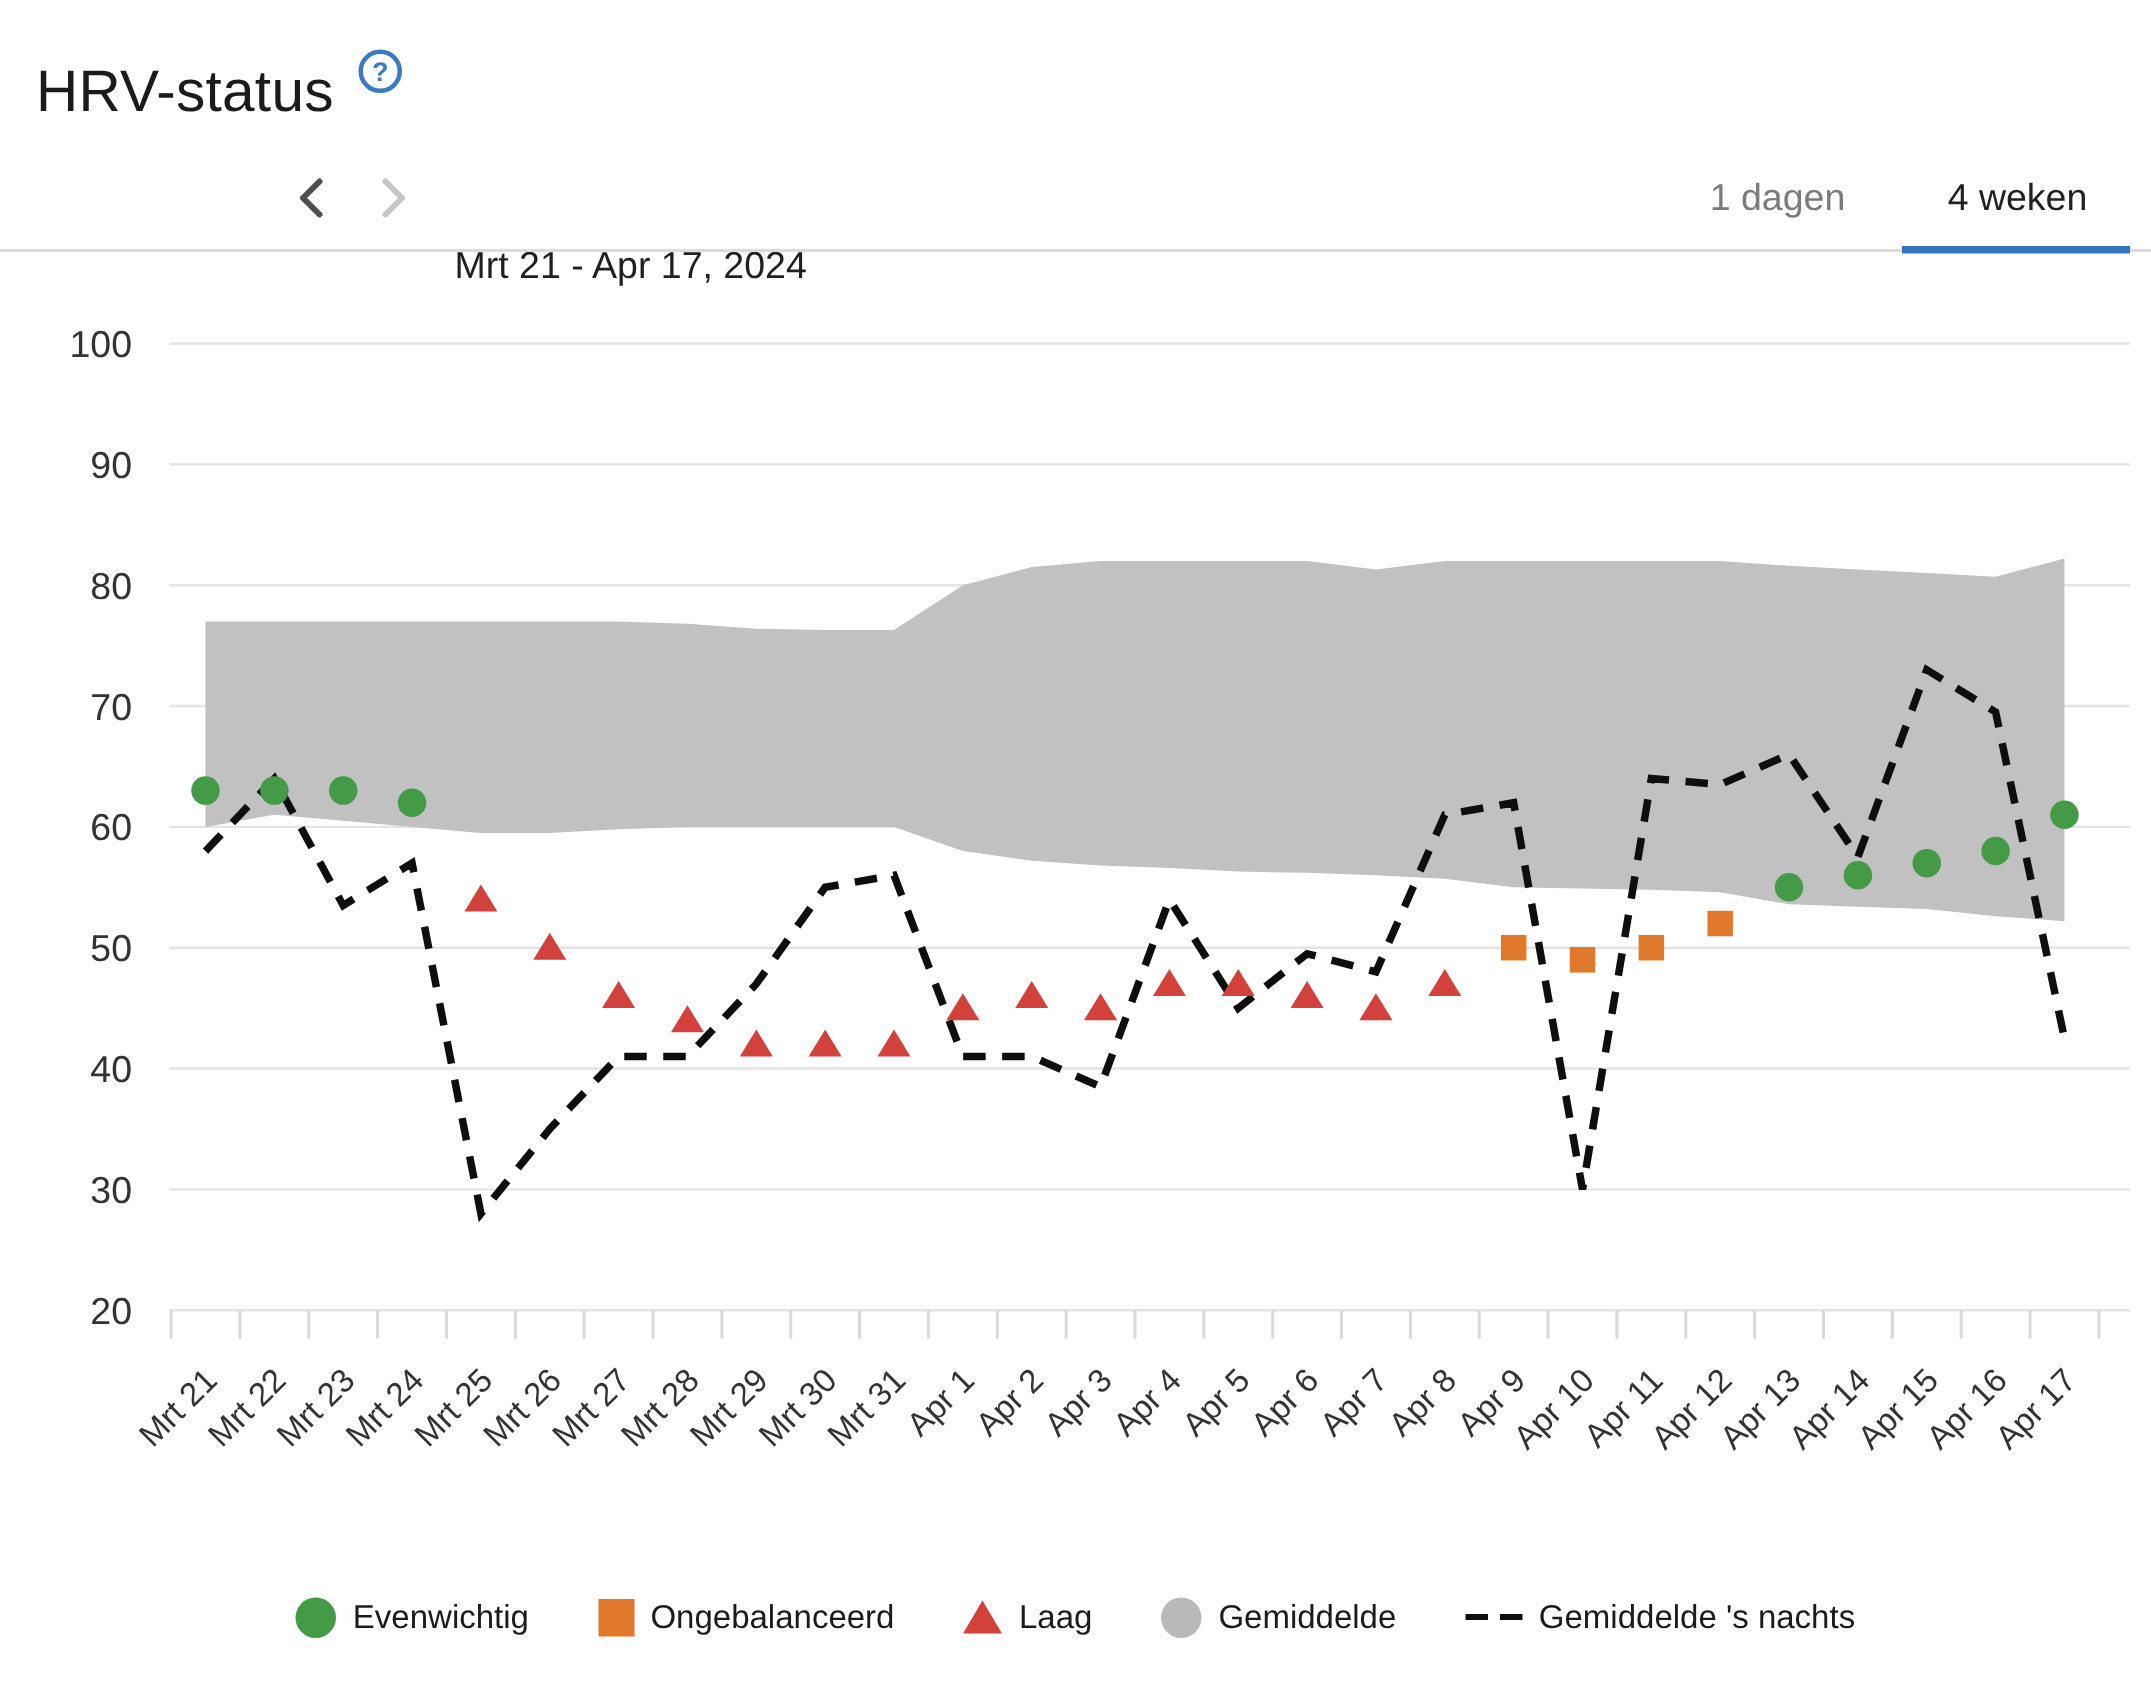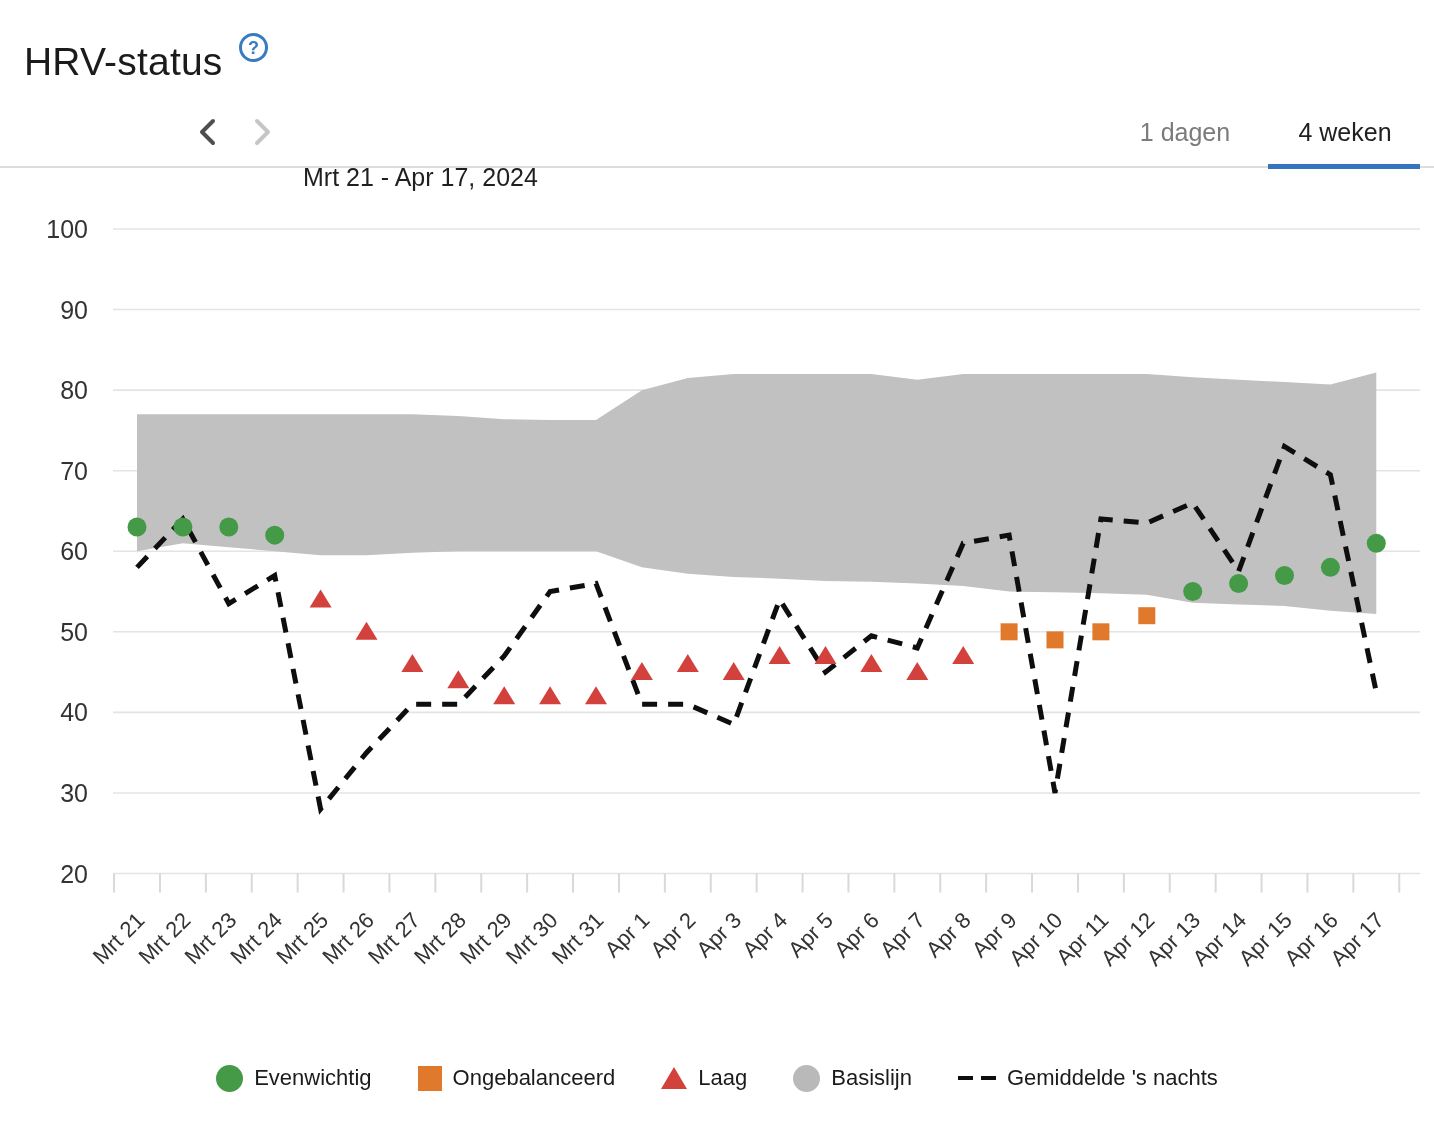--- a/index.html
+++ b/index.html
@@ -201,21 +201,21 @@
     <div class="legend-item">
       <span class="lg-square" style="background:#e0792c"></span>
       <span class="legend-label">Ongebalanceerd</span>
     </div>
     <div class="legend-item">
       <span class="lg-triangle"></span>
       <span class="legend-label">Laag</span>
     </div>
     <div class="legend-item">
       <span class="lg-circle" style="background:#b9b9b9"></span>
-      <span class="legend-label">Basislijn</span>
+      <span class="legend-label">Gemiddelde</span>
     </div>
     <div class="legend-item">
       <span class="lg-dashes">
           <span class="lg-dash"></span>
           <span class="lg-dash"></span>
         </span>
       <span class="legend-label">Gemiddelde 's nachts</span>
     </div>
   </div>
 

